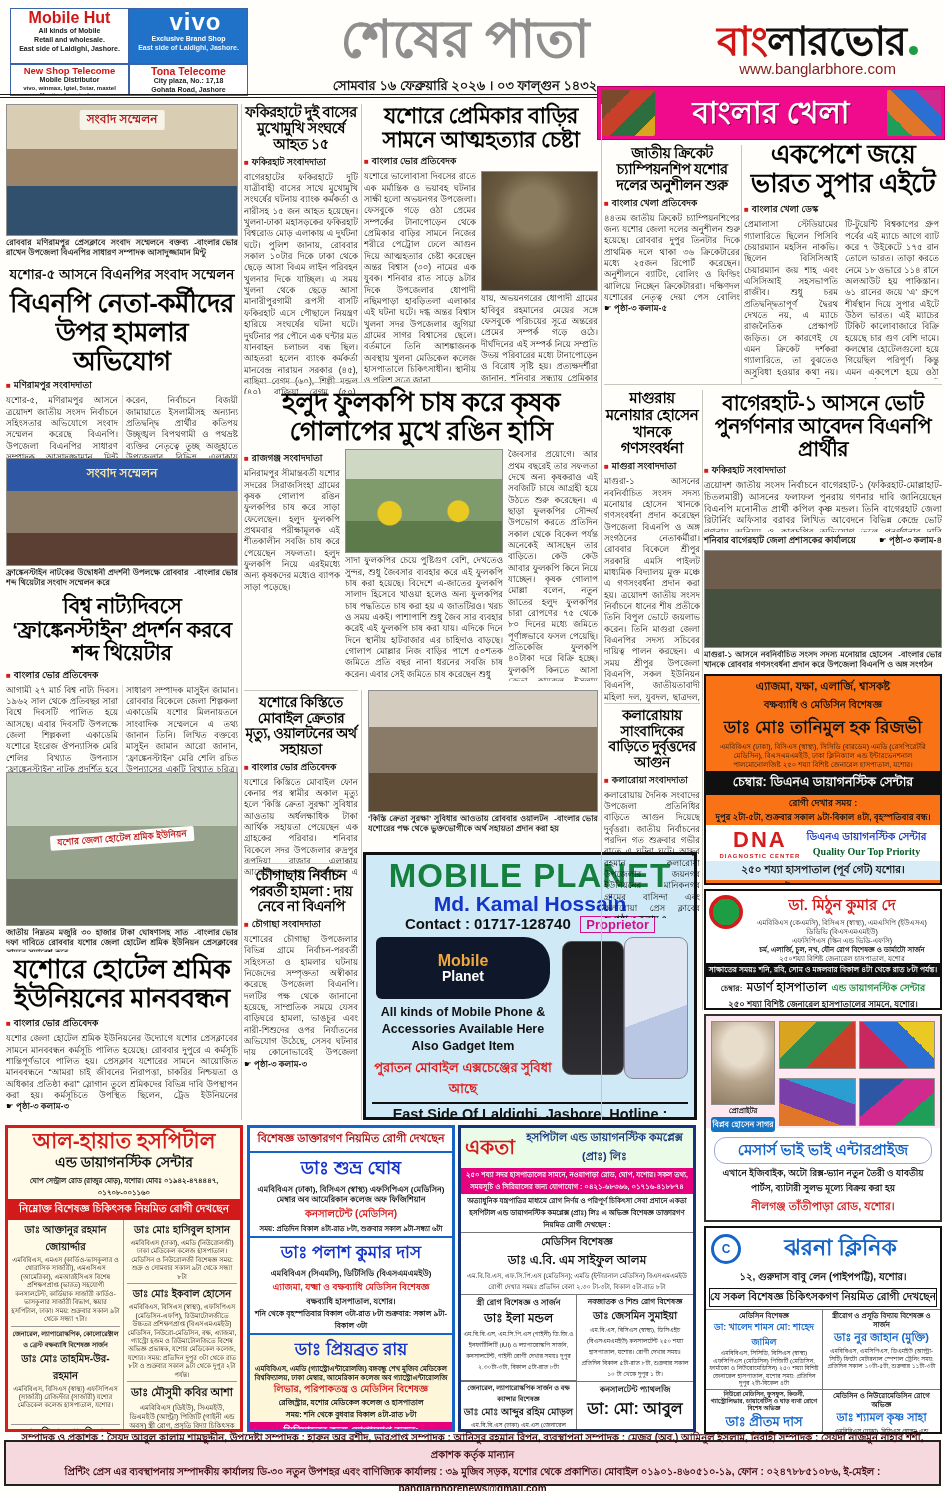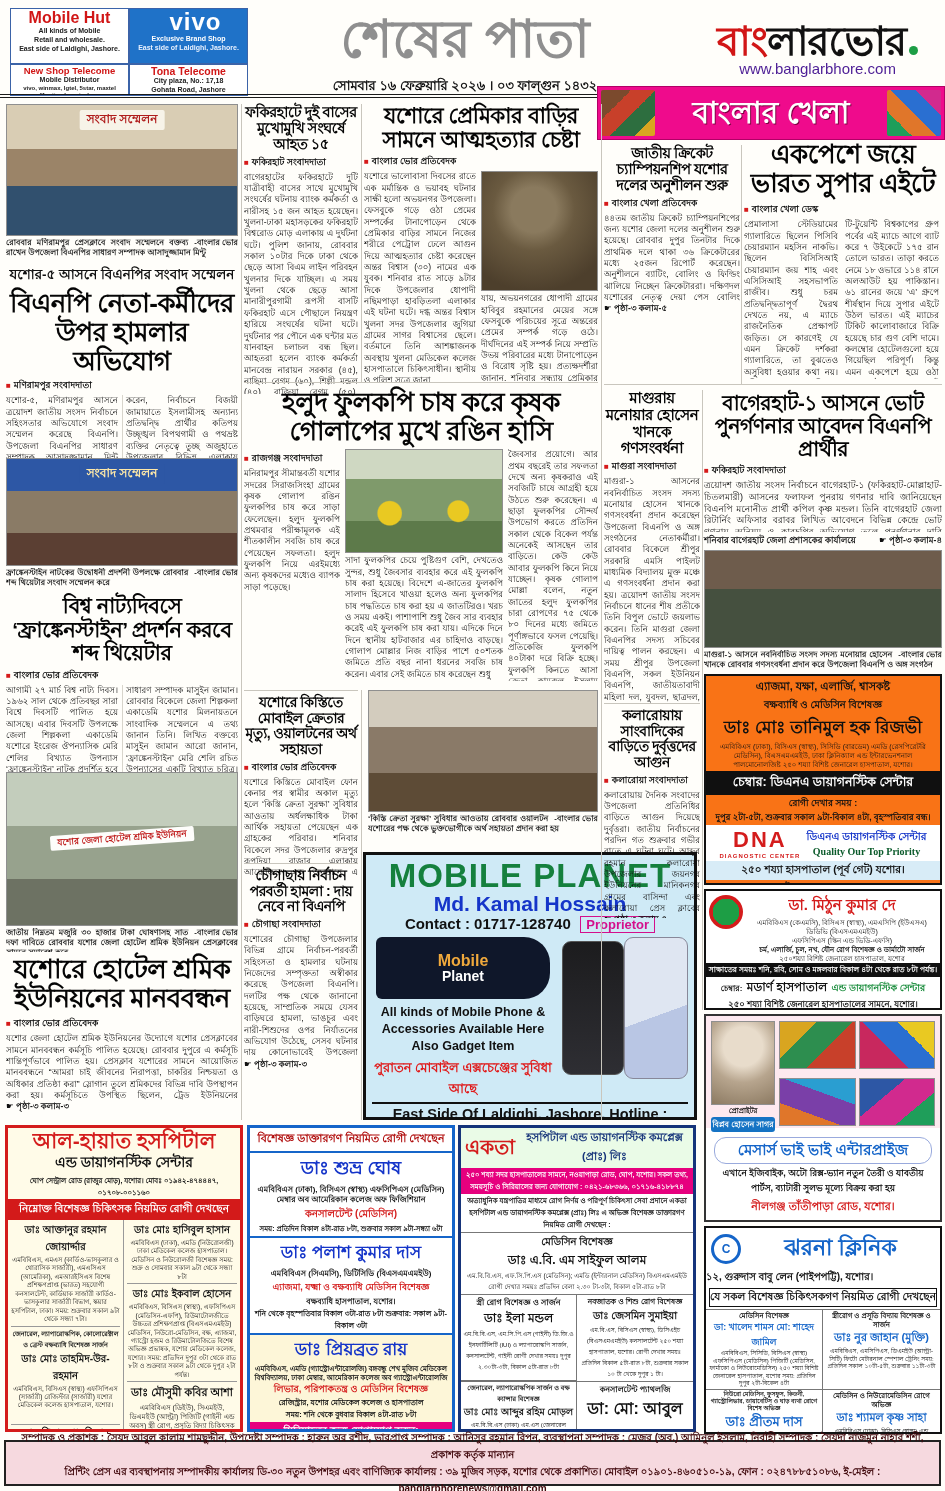--- a/index.html
+++ b/index.html
@@ -66,21 +66,21 @@
       <div class="mh-small">Gohata Road, Jashore</div>
     </div>
   </div>
 
   <div class="abs" style="left:295px;top:12px;width:340px;font-size:52px;font-weight:bold;color:#8f8f8f;text-align:center;line-height:1.05;">শেষের পাতা</div>
   <div class="abs" style="left:285px;top:76px;width:360px;font-size:13px;font-weight:bold;text-align:center;">সোমবার ১৬ ফেব্রুয়ারি ২০২৬ । ০৩ ফাল্গুন ১৪৩২</div>
 
   <div class="abs" style="left:700px;top:10px;width:235px;text-align:center;">
     <span style="font-size:40px;font-weight:900;color:#d11616;letter-spacing:-1px;">বাং</span><span style="font-size:40px;font-weight:900;color:#111;letter-spacing:-1px;">লারভোর</span><span style="display:inline-block;width:9px;height:9px;border-radius:50%;background:#1d9e45;margin-left:3px;"></span>
   </div>
-  <div class="abs" style="left:700px;top:60px;width:235px;text-align:center;font-size:15px;color:#4c1d95;">www.banglarbhore.com</div>
+  <div class="abs" style="left:700px;top:60px;width:235px;text-align:center;font-size:15px;color:#7f1d1d;">www.banglarbhore.com</div>
 
   <div class="abs hrule" style="left:0;top:94px;width:598px;"></div>
 
   <div class="abs sports-banner" style="left:597px;top:86px;width:348px;height:54px;padding:3px;">
     <div class="sb-img" style="background:linear-gradient(135deg,#7b4a2d 0 30%,#c8402a 30% 55%,#2d6e3f 55% 80%,#d9a520 80%);"></div>
     <div class="sb-title">বাংলার খেলা</div>
     <div class="sb-img" style="background:linear-gradient(45deg,#1f9e5a 0 25%,#e0762a 25% 50%,#2a6fd1 50% 75%,#d12a8e 75%);"></div>
   </div>
 
   <div class="abs" style="left:6px;top:104px;width:232px;">
@@ -344,21 +344,21 @@
     <div style="font-size:9px;font-weight:bold;text-align:center;padding:2px 10px;">এখানে ইজিবাইক, অটো রিক্স-ভ্যান নতুন তৈরী ও যাবতীয় পার্টস, ব্যাটারী সুলভ মূল্যে বিক্রয় করা হয়</div>
     <div style="font-size:11px;font-weight:900;color:#d41c1c;text-align:center;">নীলগঞ্জ তাঁতীপাড়া রোড, যশোর।</div>
     <div style="font-size:13px;font-weight:900;color:#d41c1c;text-align:center;">০১৯৩৫-৭৮১৮২০, ০১৭২৫-৭৭৮২১৮</div>
   </div>
 
   <div class="abs adbox" style="left:704px;top:1226px;width:238px;height:208px;border:2px solid #111;">
     <div style="display:flex;align-items:center;gap:5px;padding:2px 5px;">
       <div style="flex:0 0 24px;height:24px;border-radius:50%;border:3px solid #1565c9;color:#1565c9;font-weight:900;font-size:12px;display:flex;align-items:center;justify-content:center;">C</div>
       <div style="flex:1;text-align:center;font-size:22px;font-weight:900;color:#1565c9;">ঝরনা ক্লিনিক</div>
     </div>
-    <div style="font-size:10px;font-weight:bold;text-align:left;">১২, গুরুদাস বাবু লেন (পাইপপট্টি), যশোর।</div>
+    <div style="font-size:10px;font-weight:bold;text-align:center;">১২, গুরুদাস বাবু লেন (পাইপপট্টি), যশোর।</div>
     <div style="border:1px solid #111;margin:2px 3px;font-size:10.5px;font-weight:900;text-align:center;">যে সকল বিশেষজ্ঞ চিকিৎসকগণ নিয়মিত রোগী দেখছেন</div>
     <div style="display:grid;grid-template-columns:1fr 1fr;border-top:1px solid #777;">
       <div style="border-right:1px solid #777;border-bottom:1px solid #777;padding:1px 3px;text-align:center;">
         <div class="small7" style="font-weight:bold;">মেডিসিন বিশেষজ্ঞ</div>
         <div style="font-size:9px;font-weight:900;color:#1565c9;">ডা: খালেদ শামস মো: শাহেদ জামিল</div>
         <div style="font-size:6px;line-height:1.25;">এমবিবিএস, সিসিডি, বিসিএস (স্বাস্থ্য) এফসিপিএস (মেডিসিন) পিজিটি (মেডিসিন, ফার্মাকো ও নিউরোমেডিসিন) ২৫০ শয্যা বিশিষ্ট জেনারেল হাসপাতাল, যশোর সময়: প্রতিদিন দুপুর ২টা-বিকেল ৪টা</div>
       </div>
       <div style="border-bottom:1px solid #777;padding:1px 3px;text-align:center;">
         <div class="small7" style="font-weight:bold;">স্ত্রীরোগ ও প্রসূতি বিদ্যায় বিশেষজ্ঞ ও সার্জন</div>
         <div style="font-size:11px;font-weight:900;color:#1565c9;">ডাঃ নুর জাহান (মুক্তি)</div>

